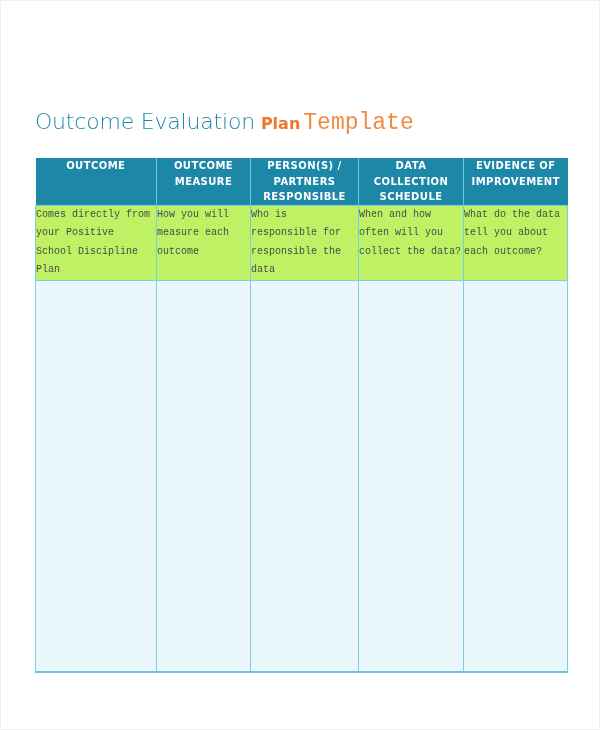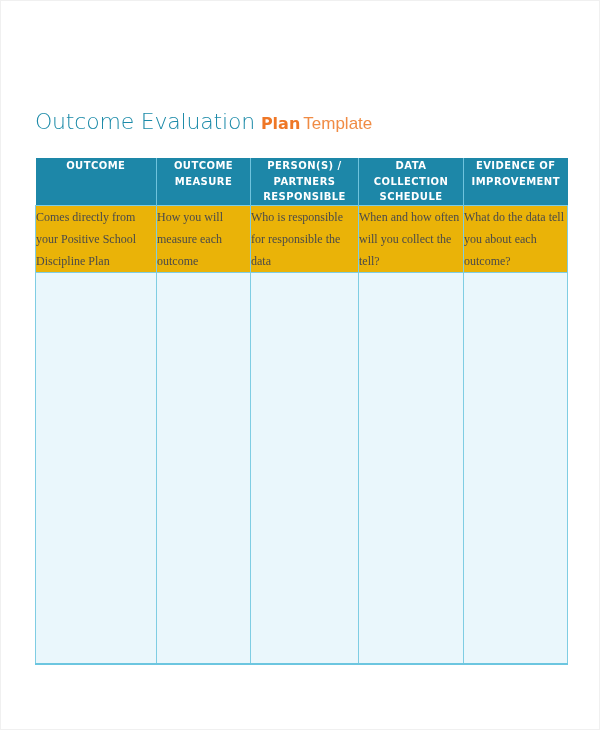--- a/index.html
+++ b/index.html
@@ -40,25 +40,25 @@
     font-stretch: condensed;
   }
   .title-bold {
     font-size: 16px;
     font-weight: bold;
     color: #ef7726;
     margin-left: 6px;
     font-family: "DejaVu Sans", sans-serif;
   }
   .title-light {
-    font-size: 17px;
+    font-size: 23px;
     font-weight: 400;
     color: #f08b44;
     margin-left: 3px;
-    font-family: Liberation Sans, sans-serif;
+    font-family: Liberation Mono, monospace;
   }
 
   
   #eval-table {
     position: absolute;
     left: 34px;
     top: 157px;
     width: 532px;
     border-collapse: collapse;
     table-layout: fixed;
@@ -80,30 +80,30 @@
     text-align: center;
     vertical-align: middle;
     line-height: 1.55;
     text-transform: uppercase;
     border-right: 1px solid #6fc3dd;
     font-family: "DejaVu Sans", sans-serif;
   }
   thead th:last-child { border-right: none; }
 
   tbody tr.example-row td {
-    background: #eab308;
+    background: #bef264;
     height: 33px;
     padding: 5px 6px 0 6px;
-    font-size: 12px;
+    font-size: 10px;
     line-height: 1.85;
     color: #4a4a4a;
     border-right: 1px solid #7fcde3;
     border-bottom: 1px solid #7fcde3;
     border-top: 1px solid #7fcde3;
-    font-family: Liberation Serif, serif;
+    font-family: Liberation Mono, monospace;
   }
   tbody tr.example-row td:first-child { border-left: 1px solid #7fcde3; }
 
   tbody tr.blank-row td {
     background: #eaf7fc;
     height: 390px;
     border-right: 1px solid #7fcde3;
     border-bottom: 2px solid #6cc6e0;
     border-left: none;
   }
@@ -156,21 +156,21 @@
         <td>
           <span class="cell-text">Comes directly from your Positive School Discipline Plan</span>
         </td>
         <td>
           <span class="cell-text">How you will measure each outcome</span>
         </td>
         <td>
           <span class="cell-text">Who is responsible for responsible the data</span>
         </td>
         <td>
-          <span class="cell-text">When and how often will you collect the tell?</span>
+          <span class="cell-text">When and how often will you collect the data?</span>
         </td>
         <td>
           <span class="cell-text">What do the data tell you about each outcome?</span>
         </td>
       </tr>
       <tr class="blank-row">
         <td></td>
         <td></td>
         <td></td>
         <td></td>

